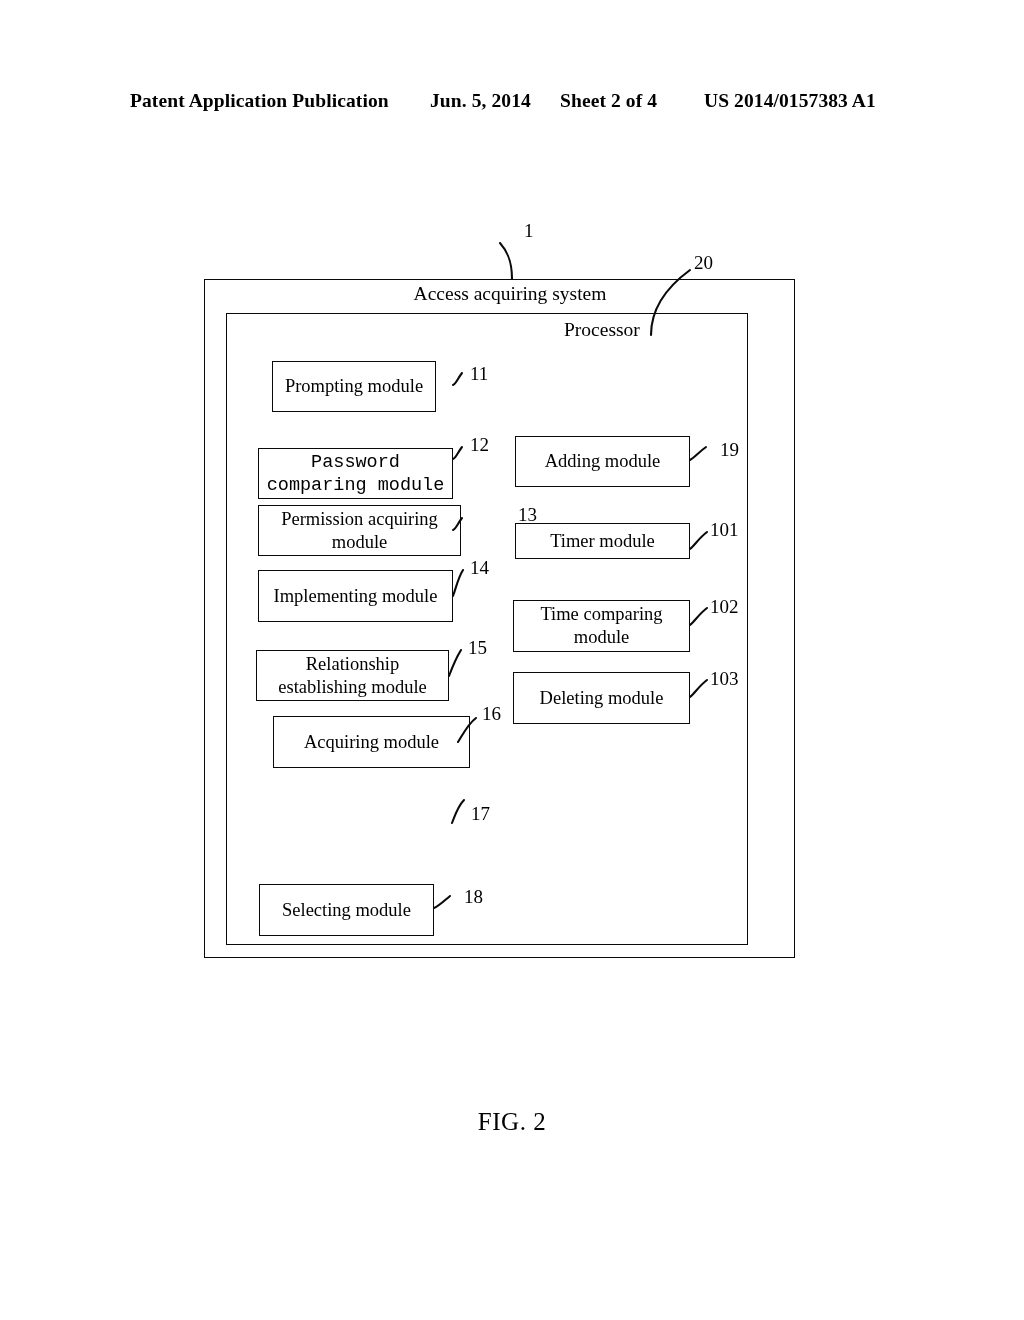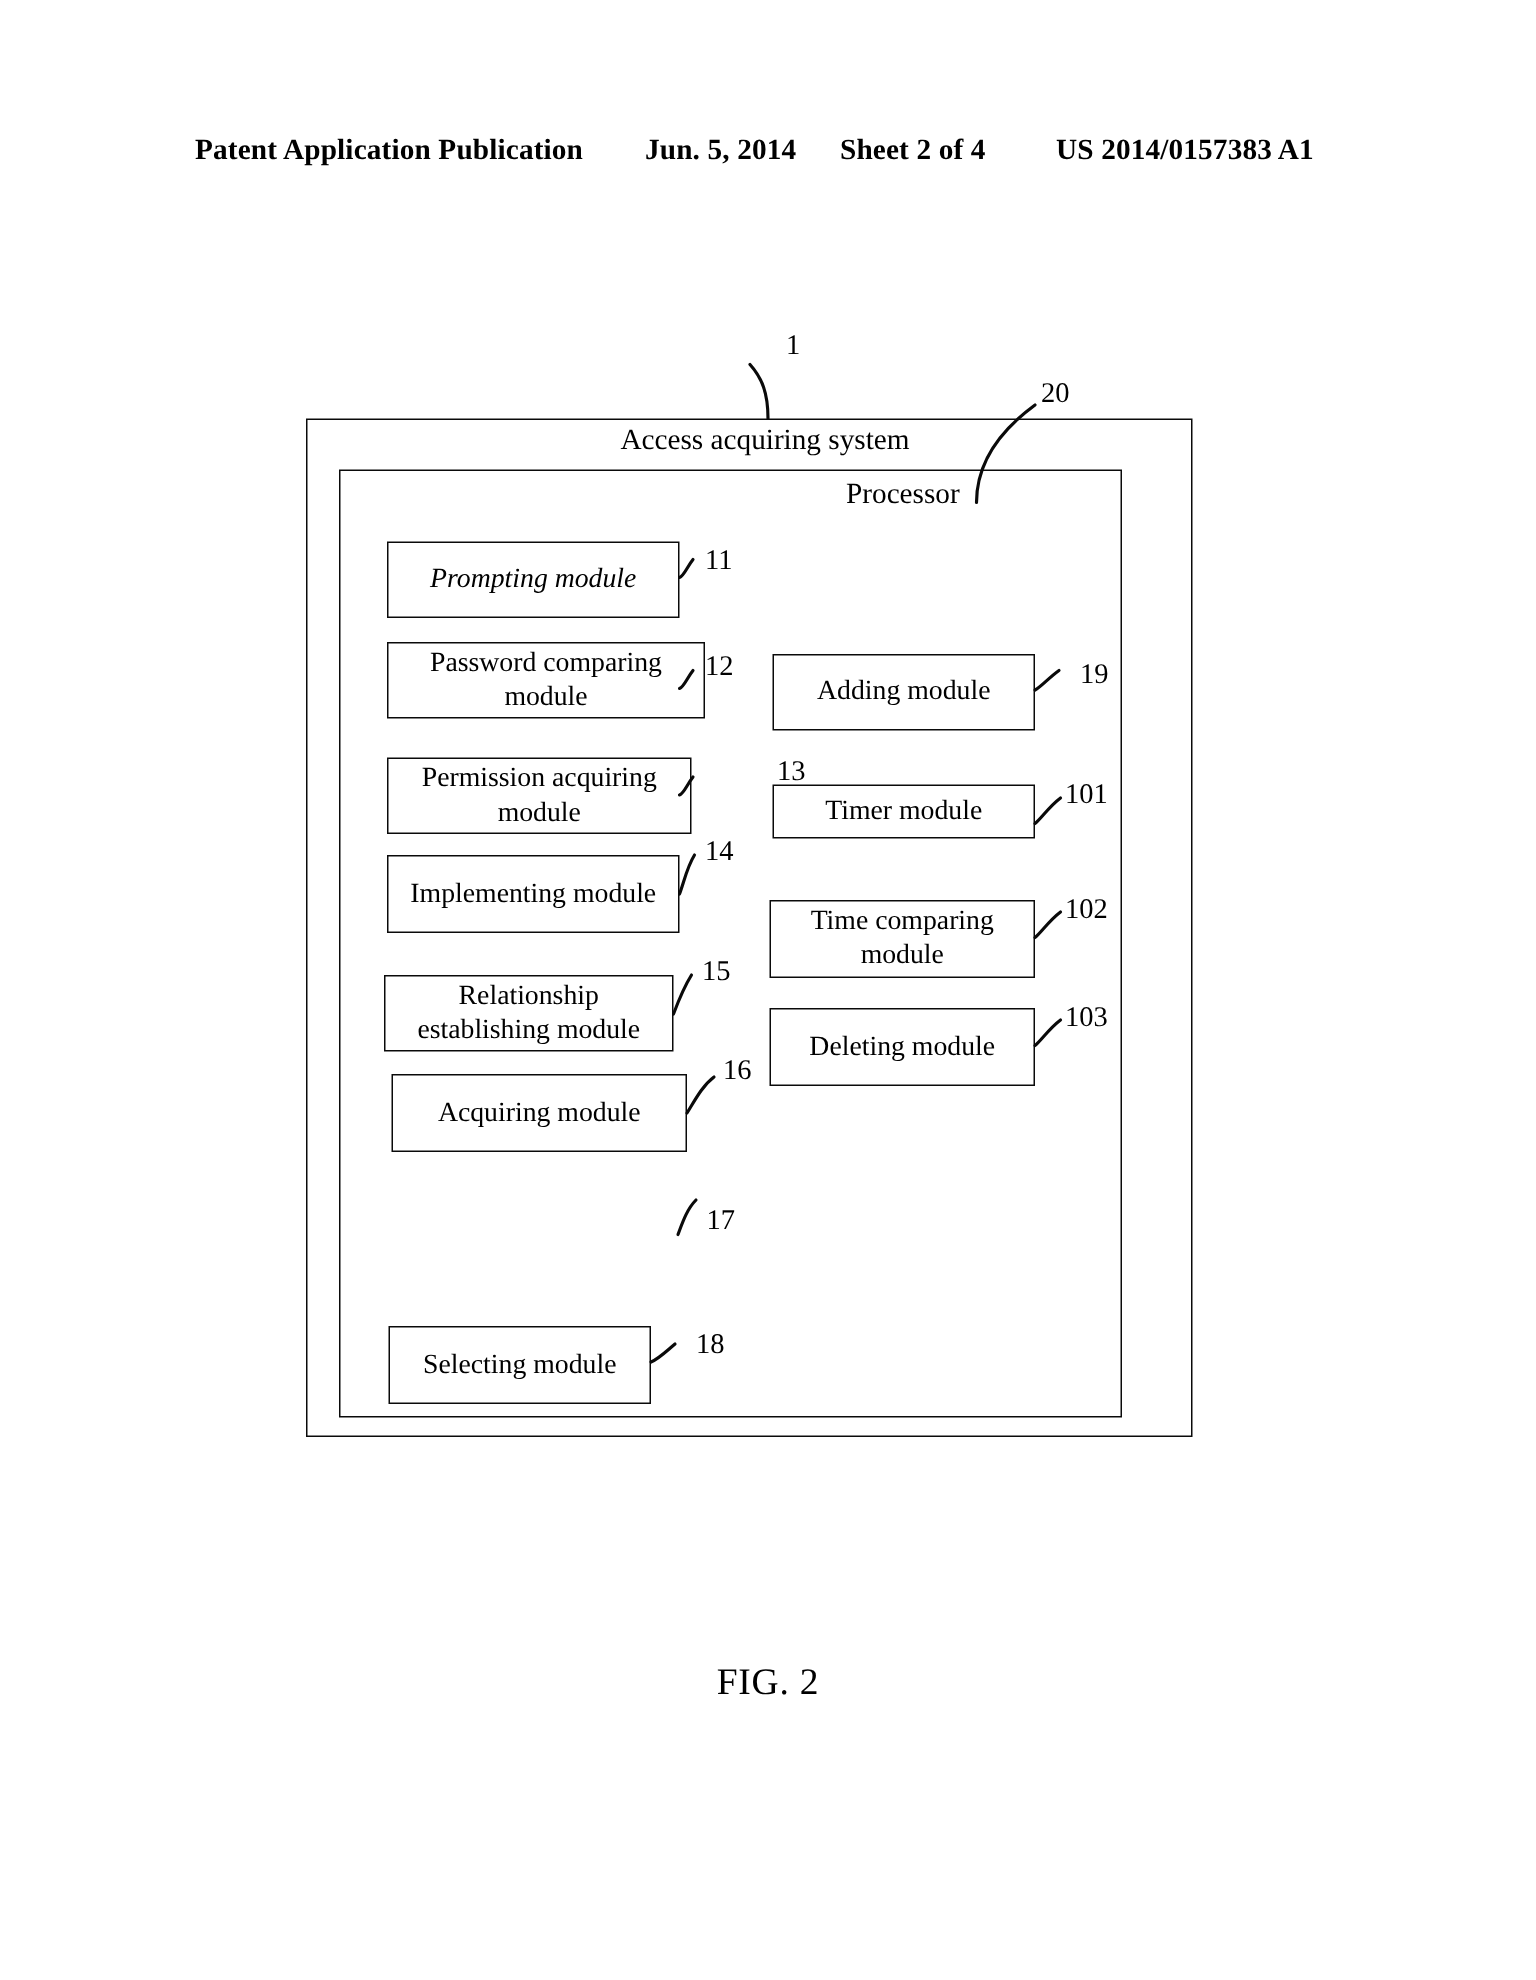--- a/index.html
+++ b/index.html
@@ -143,41 +143,41 @@
 </div>
 
 <div class="figure">
 
   <div class="outer-box"></div>
   <div class="inner-box"></div>
 
   <div class="label-system">Access acquiring system</div>
   <div class="label-processor">Processor</div>
 
-  <div class="mbox" style="left:258px; top:361px; width:195px; height:51px;font-style:italic;">
+  <div class="mbox" style="left:272px; top:361px; width:164px; height:51px;">
     <span>Prompting module</span>
   </div>
 
-  <div class="mbox" style="left:258px; top:428px; width:212px; height:51px;">
+  <div class="mbox" style="left:258px; top:448px; width:195px; height:51px;font-family:Liberation Mono, monospace;">
     <span>Password comparing module</span>
   </div>
 
   <div class="mbox" style="left:258px; top:505px; width:203px; height:51px;">
     <span>Permission acquiring module</span>
   </div>
 
   <div class="mbox" style="left:258px; top:570px; width:195px; height:52px;">
     <span>Implementing module</span>
   </div>
 
   <div class="mbox" style="left:256px; top:650px; width:193px; height:51px;">
     <span>Relationship establishing module</span>
   </div>
 
-  <div class="mbox" style="left:261px; top:716px; width:197px; height:52px;">
+  <div class="mbox" style="left:273px; top:716px; width:197px; height:52px;">
     <span>Acquiring module</span>
   </div>
 
 
   <div class="mbox" style="left:259px; top:884px; width:175px; height:52px;">
     <span>Selecting module</span>
   </div>
 
   <div class="mbox" style="left:515px; top:436px; width:175px; height:51px;">
     <span>Adding module</span>

